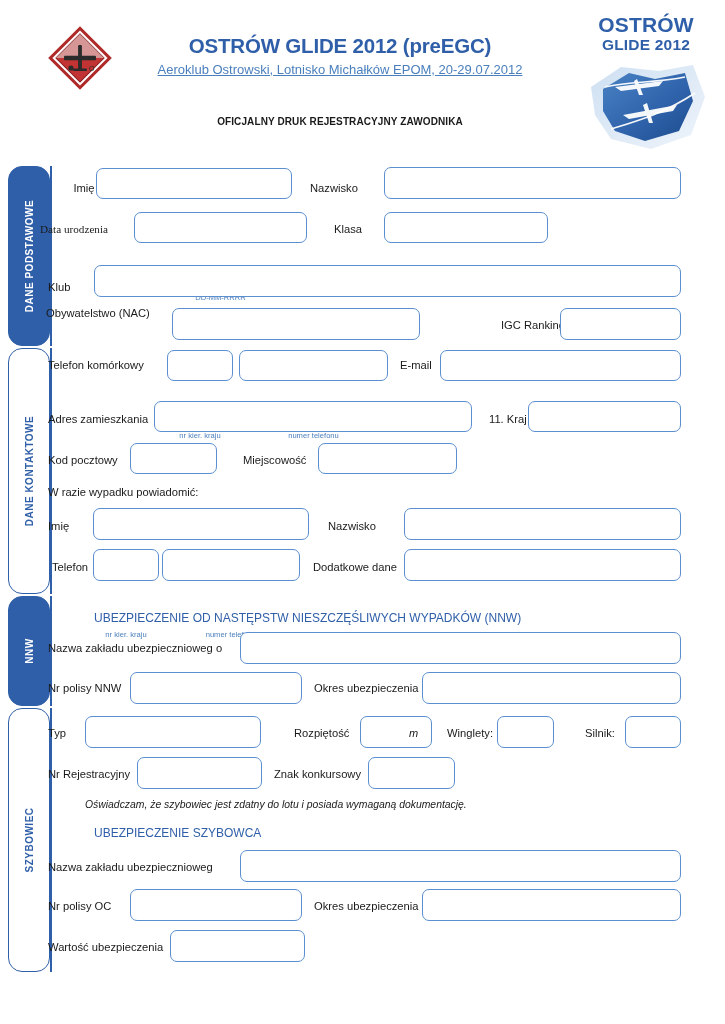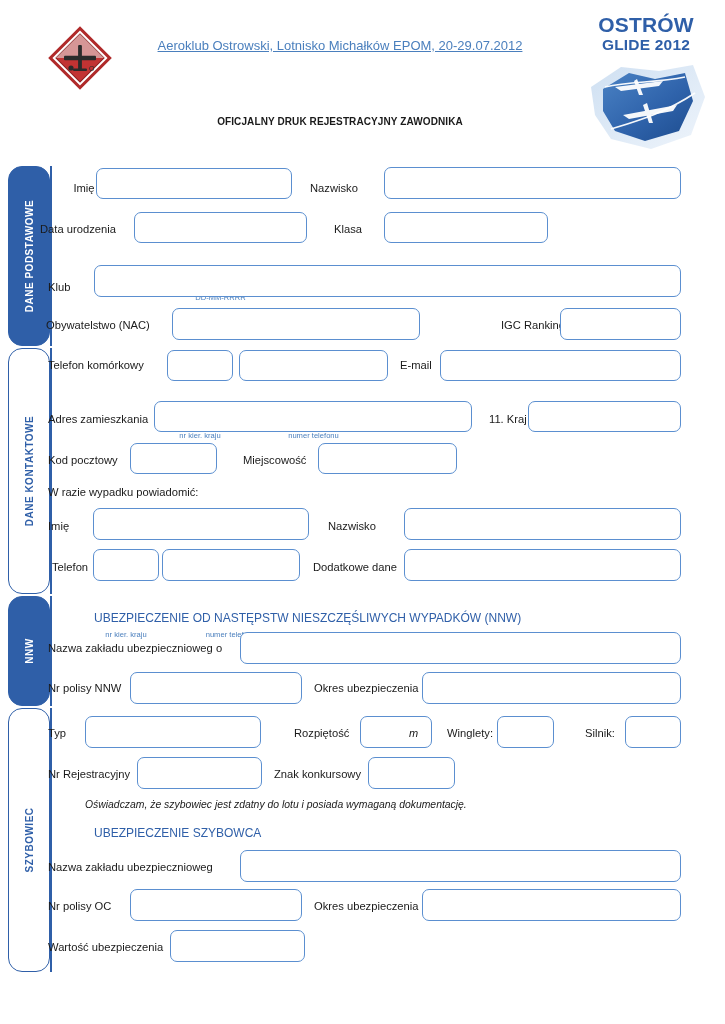--- a/index.html
+++ b/index.html
@@ -113,20 +113,21 @@
           <rect x="-16" y="-2.2" width="32" height="4.4" rx="1"></rect>
           <rect x="-1.9" y="-13" width="3.8" height="26" rx="1"></rect>
           <rect x="-7" y="10.5" width="14" height="2.6" rx="1"></rect>
         </g>
         <circle cx="23" cy="42" r="2.6" fill="#2b2b2b"></circle>
         <text x="41" y="45" font-family="Liberation Sans, sans-serif" font-size="7" fill="#2b2b2b">O</text>
       </svg>
     </div>
 
     <div class="title-block">
+      <div class="event-title">OSTRÓW GLIDE 2012 (preEGC)</div>
       <div class="event-subtitle">Aeroklub Ostrowski, Lotnisko Michałków EPOM, 20-29.07.2012</div>
     </div>
 
     <div class="doc-subtitle">OFICJALNY DRUK REJESTRACYJNY ZAWODNIKA</div>
 
     <div class="brand-logo">
       <div class="brand-word1">OSTRÓW</div>
       <div class="brand-word2">GLIDE 2012</div>
       <div class="brand-mark">
         <svg width="130" height="96" viewBox="0 0 130 96">
@@ -177,31 +178,31 @@
     <span class="rail-label">SZYBOWIEC</span>
   </div>
   <div class="rail-divider" style="top:708px; height:264px;"></div>
 
   <div class="lbl" style="left:54px; top:183px; width:60px; text-align:center;">Imię</div>
   <div class="fld" style="left:96px; top:168px; width:196px; height:31px;"></div>
 
   <div class="lbl" style="left:310px; top:183px;">Nazwisko</div>
   <div class="fld" style="left:384px; top:167px; width:297px; height:32px;"></div>
 
-  <div class="lbl" style="left:40px; top:224px;">Data urodzenia</div>
+  <div class="lbl" style="left:40px; top:224px;font-family:Liberation Serif, serif;">Data urodzenia</div>
   <div class="fld" style="left:134px; top:212px; width:173px; height:31px;"></div>
   <div class="hint" style="left:134px; top:249px; width:173px;">DD-MM-RRRR</div>
 
   <div class="lbl" style="left:334px; top:224px;">Klasa</div>
   <div class="fld" style="left:384px; top:212px; width:164px; height:31px;"></div>
 
   <div class="lbl" style="left:48px; top:282px;">Klub</div>
   <div class="fld" style="left:94px; top:265px; width:587px; height:32px;"></div>
 
-  <div class="lbl" style="left:46px; top:320px;">Obywatelstwo (NAC)</div>
+  <div class="lbl" style="left:46px; top:308px;">Obywatelstwo (NAC)</div>
   <div class="fld" style="left:172px; top:308px; width:248px; height:32px;"></div>
 
   <div class="lbl" style="left:501px; top:320px;">IGC Ranking ID</div>
   <div class="fld" style="left:560px; top:308px; width:121px; height:32px;"></div>
 
   <div class="lbl" style="left:48px; top:360px;">Telefon komórkowy</div>
   <div class="fld" style="left:167px; top:350px; width:66px; height:31px;"></div>
   <div class="fld" style="left:239px; top:350px; width:149px; height:31px;"></div>
   <div class="hint" style="left:167px; top:387px; width:66px;">nr kier. kraju</div>
   <div class="hint" style="left:239px; top:387px; width:149px;">numer telefonu</div>

